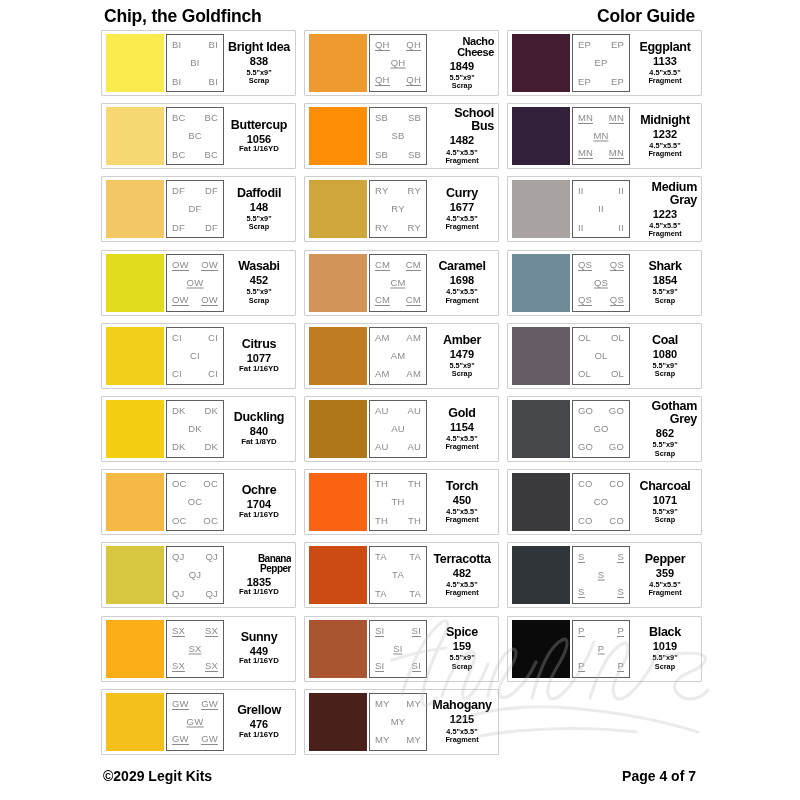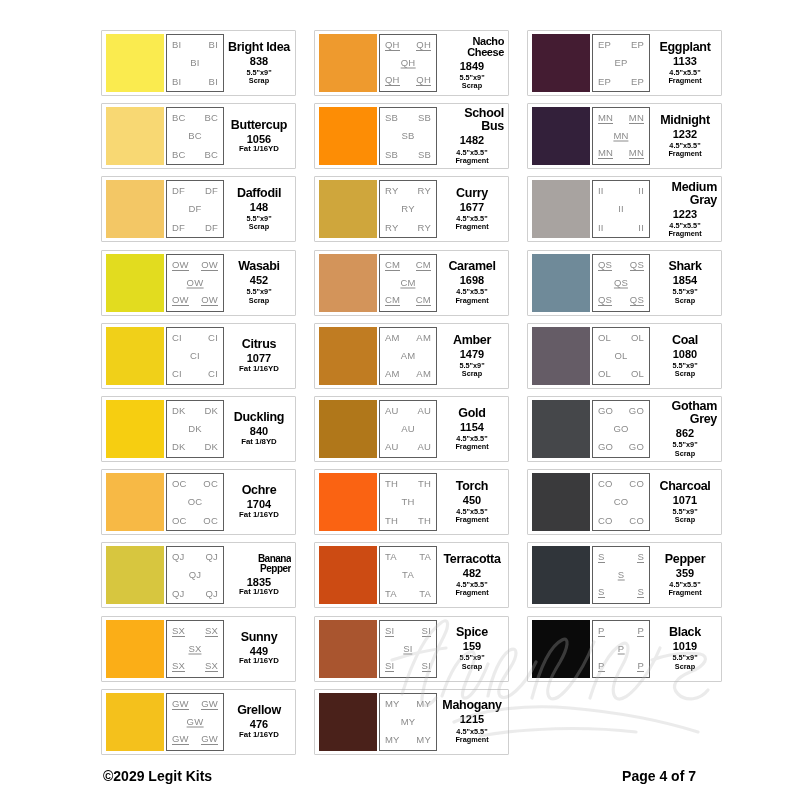--- a/index.html
+++ b/index.html
@@ -44,21 +44,21 @@
   .header-right { right: 105px; }
 
   
   .columns {
     position: absolute;
     top: 30px;
     left: 0;
     width: 800px;
     display: flex;
     justify-content: flex-start;
-    gap: 18px;
+    gap: 8px;
     padding-left: 101px;
     box-sizing: border-box;
   }
   .column {
     display: flex;
     flex-direction: column;
     gap: 7.2px;
     width: 195px;
   }
 
@@ -185,20 +185,24 @@
     opacity: 0.28;
     z-index: 5;
   }
   .watermark svg { width: 100%; height: 100%; display: block; }
 </style>
 </head>
 <body>
 
 <div class="page">
 
+  <div class="header">
+    <div class="header-title header-left">Chip, the Goldfinch</div>
+    <div class="header-title header-right">Color Guide</div>
+  </div>
 
   <div class="columns" id="columns-root">
       <div class="column">
         <div class="card">
           <div class="swatch" style="background: rgb(250, 235, 79);"></div>
           <div class="codebox">
             <span class="c-tl">BI</span>
             <span class="c-tr">BI</span>
             <span class="c-mid">BI</span>
             <span class="c-bl">BI</span>

